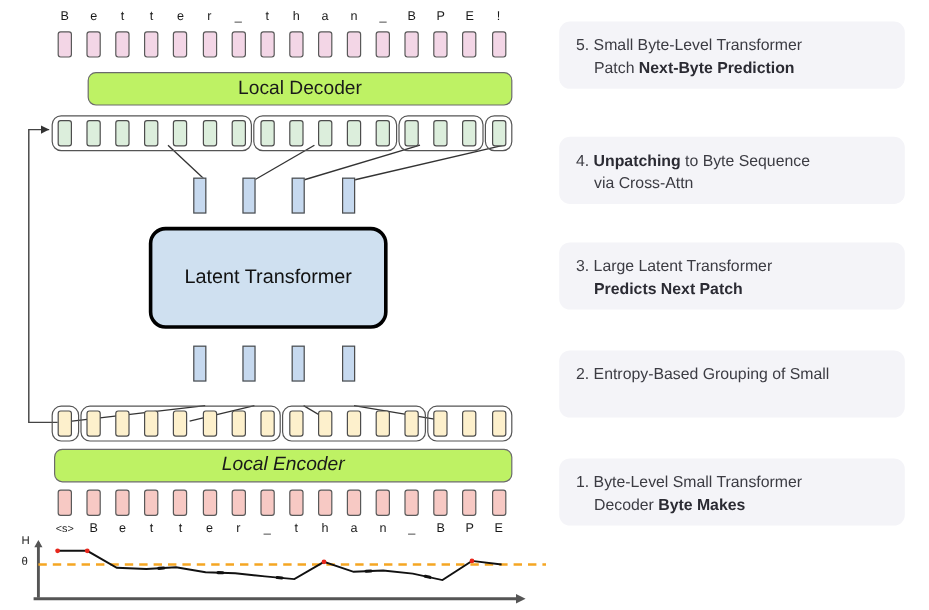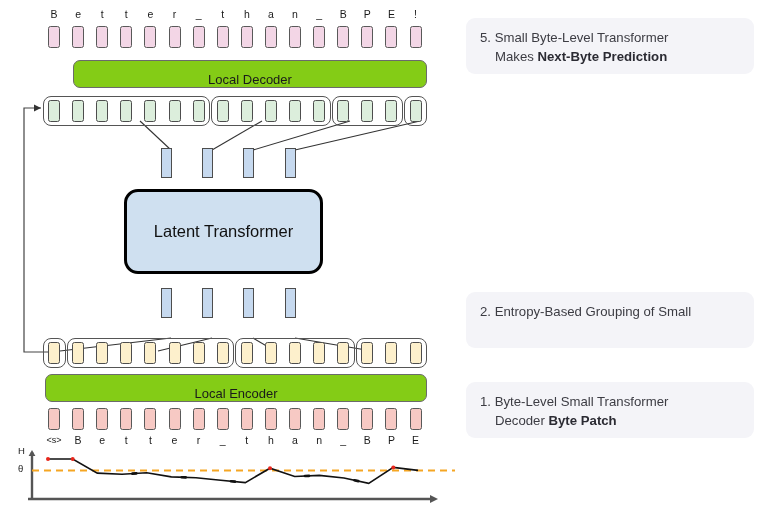--- a/index.html
+++ b/index.html
@@ -46,26 +46,26 @@
     text-align:center;
     width:26px;
     font-family:"Liberation Sans", sans-serif;
     line-height:12px;
   }
   .charlab.small{font-size:9px;}
 
   
   .modbar{
     position:absolute;
-    background:#84cc16;
+    background:#bef264;
     border:1.2px solid #6b6b6b;
     border-radius:7px;
     box-sizing:border-box;
-    display:flex;align-items:flex-end;justify-content:center;
-    font-size:13px;color:#1a1a1a;
+    display:flex;align-items:center;justify-content:center;
+    font-size:16px;color:#1a1a1a;
   }
 
   
   .latentbox{
     position:absolute;
     background:#cfe0f0;
     border:3.4px solid #000000;
     border-radius:14px;
     box-sizing:border-box;
     display:flex;align-items:center;justify-content:center;
@@ -250,21 +250,21 @@
         <div class="cell yellow" style="left: 264.9px; top: 4px;"></div>
         <div class="cell yellow" style="left: 289px; top: 4px;"></div>
         <div class="cell yellow" style="left: 313.1px; top: 4px;"></div>
         <div class="cell yellow" style="left: 337.2px; top: 4px;"></div>
         <div class="cell yellow" style="left: 361.3px; top: 4px;"></div>
         <div class="cell yellow" style="left: 385.4px; top: 4px;"></div>
         <div class="cell yellow" style="left: 409.5px; top: 4px;"></div>
       </div>
   </div>
 
-  <div class="modbar" style="left:45px;top:374px;width:382px;height:28px;">
+  <div class="modbar" style="left:45px;top:374px;width:382px;height:28px;font-style:italic;">
     <span>Local Encoder</span>
   </div>
 
   <div class="abs" style="left:0;top:408px;width:460px;height:50px;">
     <div id="inCells">
         <div class="cell pinkBot" style="left: 48px; top: 0px;"></div>
         <div class="cell pinkBot" style="left: 72.1px; top: 0px;"></div>
         <div class="cell pinkBot" style="left: 96.2px; top: 0px;"></div>
         <div class="cell pinkBot" style="left: 120.3px; top: 0px;"></div>
         <div class="cell pinkBot" style="left: 144.4px; top: 0px;"></div>
@@ -325,29 +325,39 @@
           <path d="M231.00848939465317,35.27591983053281 L234.99151060534683,35.644080169467195" stroke="#111" stroke-width="2.6" stroke-linecap="round"></path>
           <path d="M305.00213252304496,30.0423338752863 L308.99786747695504,29.8576661247137" stroke="#111" stroke-width="2.6" stroke-linecap="round"></path>
           <path d="M354.37828697465915,34.27834405561567 L358.2883796920076,35.12165594438434" stroke="#111" stroke-width="2.6" stroke-linecap="round"></path>
         </g>
     </svg>
   </div>
 
   <div class="card" style="left:466px;top:18px;width:288px;height:56px;">
     <span class="num">5.</span>
     <span>Small Byte-Level Transformer</span>
-    <span class="l2"><span>Makes </span><b>Next-Byte Prediction</b></span>
-  </div>
-
-
+    <span class="l2"><span>Patch </span><b>Next-Byte Prediction</b></span>
+  </div>
+
+  <div class="card" style="left:466px;top:114px;width:288px;height:56px;">
+    <span class="num">4.</span>
+    <b>Unpatching</b><span> to Byte Sequence</span>
+    <span class="l2">via Cross-Attn</span>
+  </div>
+
+  <div class="card" style="left:466px;top:202px;width:288px;height:56px;">
+    <span class="num">3.</span>
+    <span>Large Latent Transformer</span>
+    <b class="l2">Predicts Next Patch</b>
+  </div>
 
   <div class="card" style="left:466px;top:292px;width:288px;height:56px;">
     <span class="num">2.</span>
     <span>Entropy-Based Grouping of Small</span>
   </div>
 
   <div class="card" style="left:466px;top:382px;width:288px;height:56px;">
     <span class="num">1.</span>
     <span>Byte-Level Small Transformer</span>
-    <span class="l2"><span>Decoder </span><b>Byte Patch</b></span>
+    <span class="l2"><span>Decoder </span><b>Byte Makes</b></span>
   </div>
 
 </div>
 
 </body></html>

